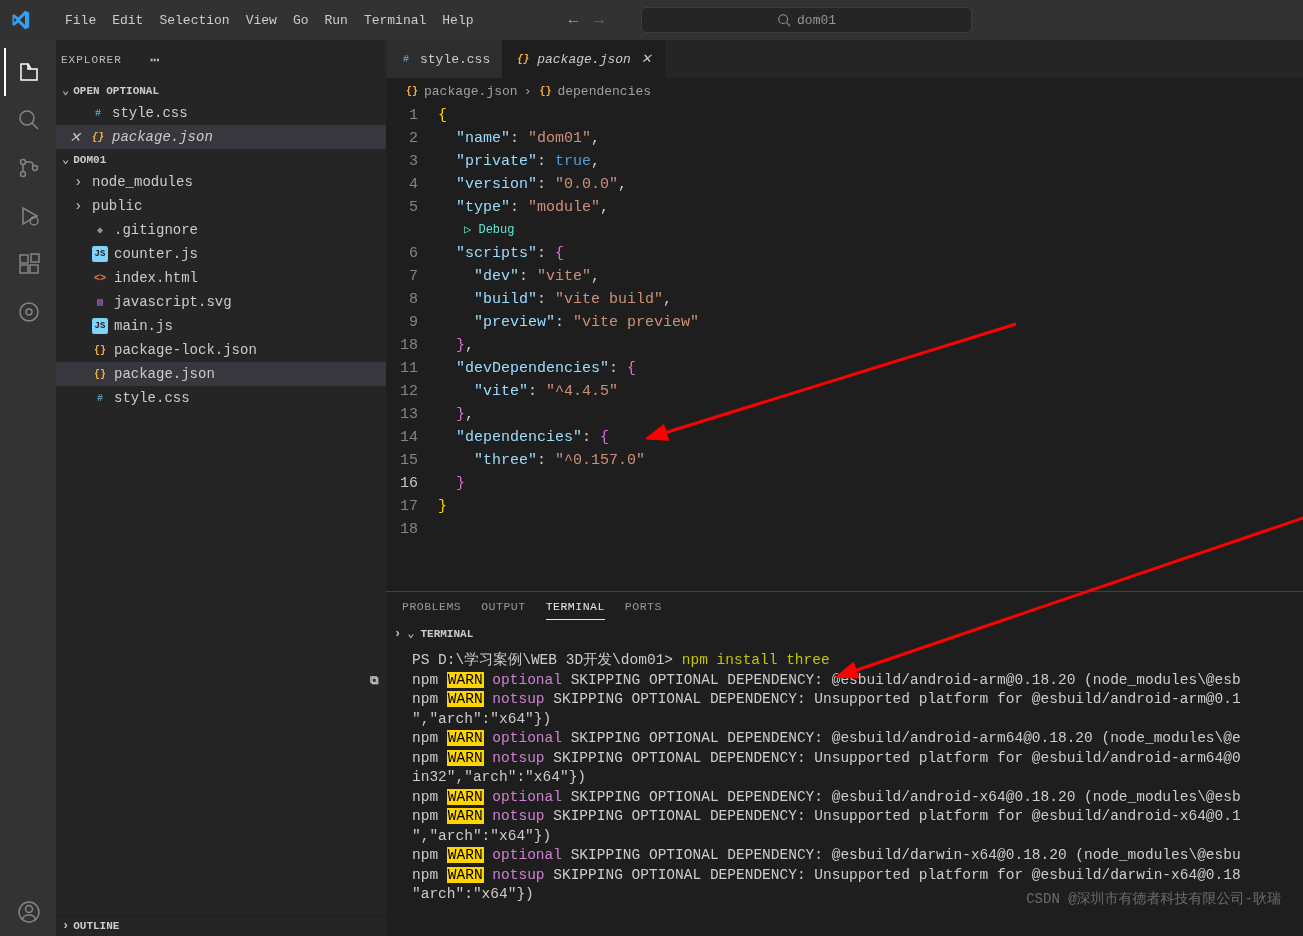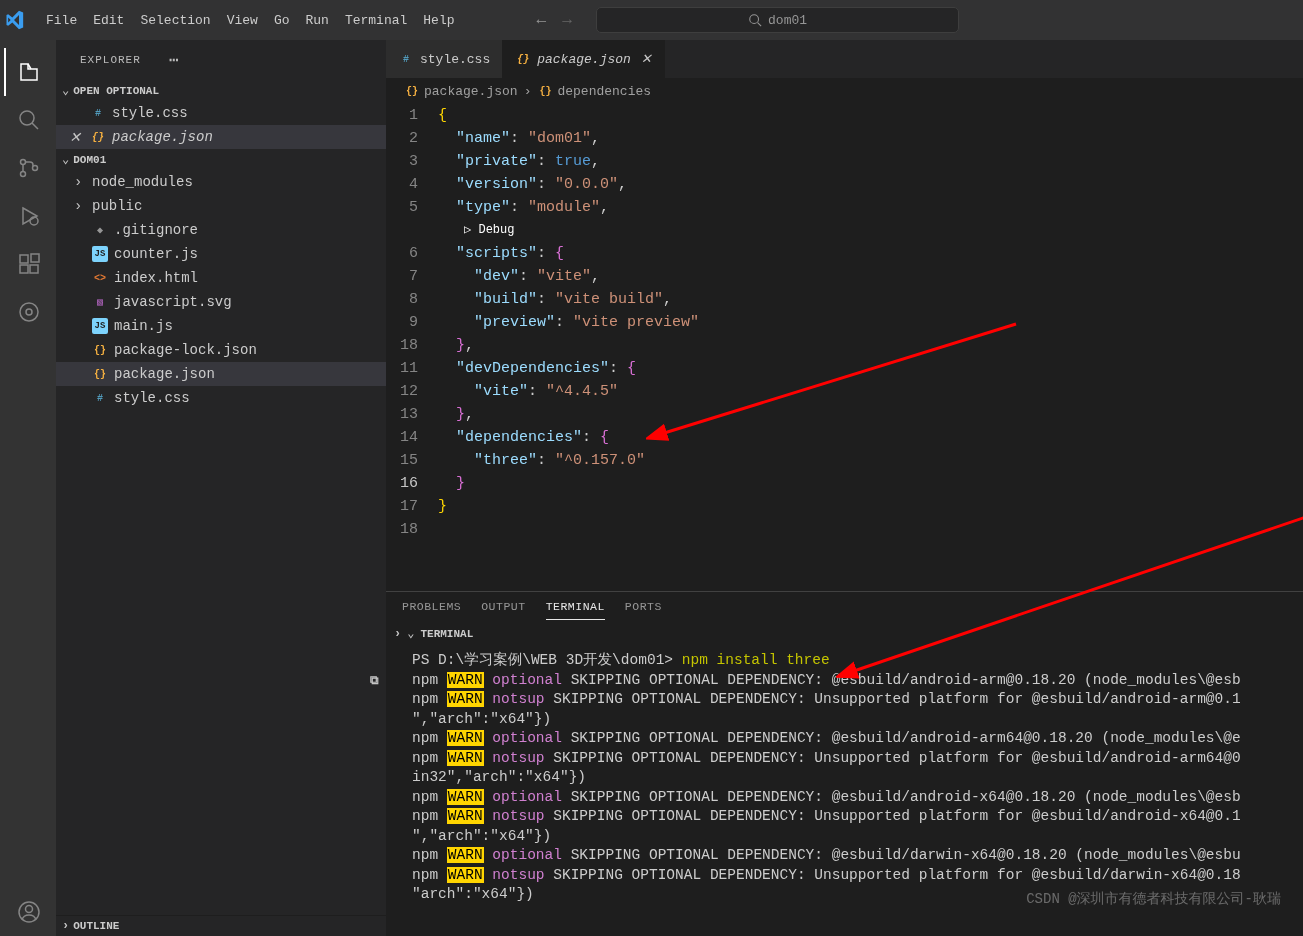--- a/index.html
+++ b/index.html
@@ -11,22 +11,22 @@
   height: 936px;
   overflow: hidden;
   font-size: 13px;
   position: relative;
 }
 .titlebar {
   height: 40px;
   background: #323233;
   display: flex;
   align-items: center;
-  padding: 0 2px;
-  gap: 4px;
+  padding: 0 8px;
+  gap: 17px;
 }
 .titlebar .logo { width: 24px; height: 24px; display: flex; align-items: center; justify-content: center; margin-right: 8px; }
 .titlebar .menu-item { padding: 4px 8px; cursor: pointer; border-radius: 4px; font-size: 13px; color: #cccccc; }
 .titlebar .nav-arrows { display: flex; gap: 16px; margin-left: 70px; margin-right: 20px; color: #969696; }
 .titlebar .nav-arrows span { cursor: pointer; font-size: 16px; }
 .searchbox {
   flex: 1;
   background: #252526;
   border: 1px solid #3e3e3e;
   border-radius: 5px;
@@ -68,21 +68,21 @@
   width: 330px;
   background: #252526;
   display: flex;
   flex-direction: column;
   color: #cccccc;
 }
 .sidebar-header {
   display: flex;
   justify-content: flex-start;
   align-items: center;
-  padding: 10px 24px;
+  padding: 10px 5px;
   font-size: 11px;
   letter-spacing: 1px;
   color: #bbbbbb;
   gap: 28px;
 }
 .sidebar-header .dots { font-size: 16px; letter-spacing: 2px; cursor: pointer; }
 .section-header {
   display: flex;
   align-items: center;
   padding: 3px 6px;
@@ -174,21 +174,21 @@
 .gutter .lineno { height: 23px; }
 .gutter .lineno.current { color: #c6c6c6; }
 .code { flex: 1; white-space: pre; }
 .code .line { height: 23px; }
 .tok-brace { color: #ffd602; }
 .tok-brace2 { color: #da70d6; }
 .tok-key { color: #9cdcfe; }
 .tok-str { color: #ce9178; }
 .tok-kw { color: #569cd6; }
 .tok-punct { color: #cccccc; }
-.debug-lens { color: #ffffff; font-size: 12px; padding-left: 26px; display: flex; align-items: center; gap: 2px; }
+.debug-lens { color: #5eead4; font-size: 12px; padding-left: 26px; display: flex; align-items: center; gap: 2px; }
 
 
 .arrow {
   position: absolute;
   pointer-events: none;
 }
 
 .panel {
   height: 345px;
   background: #1e1e1e;

